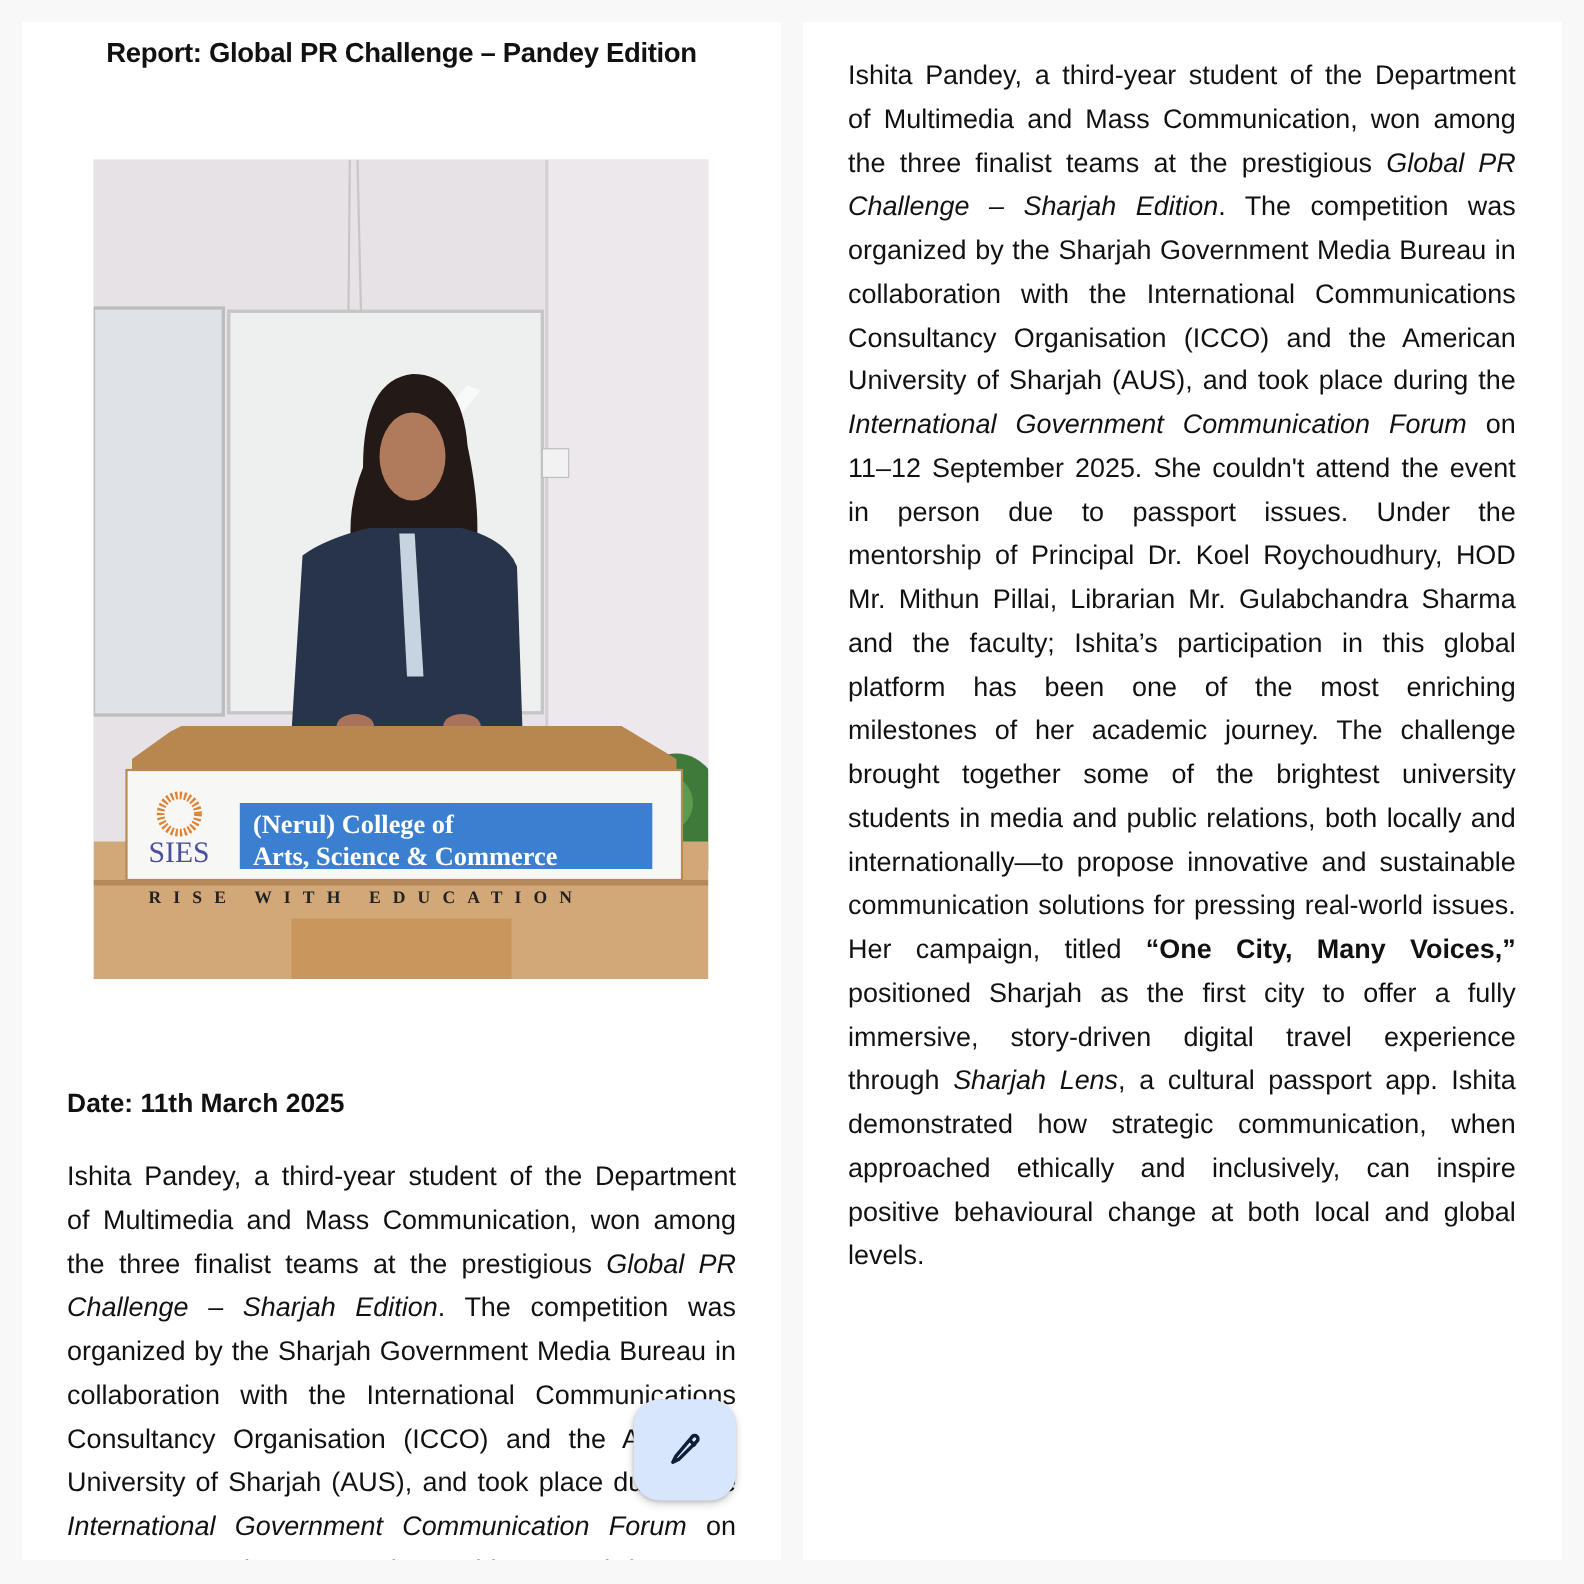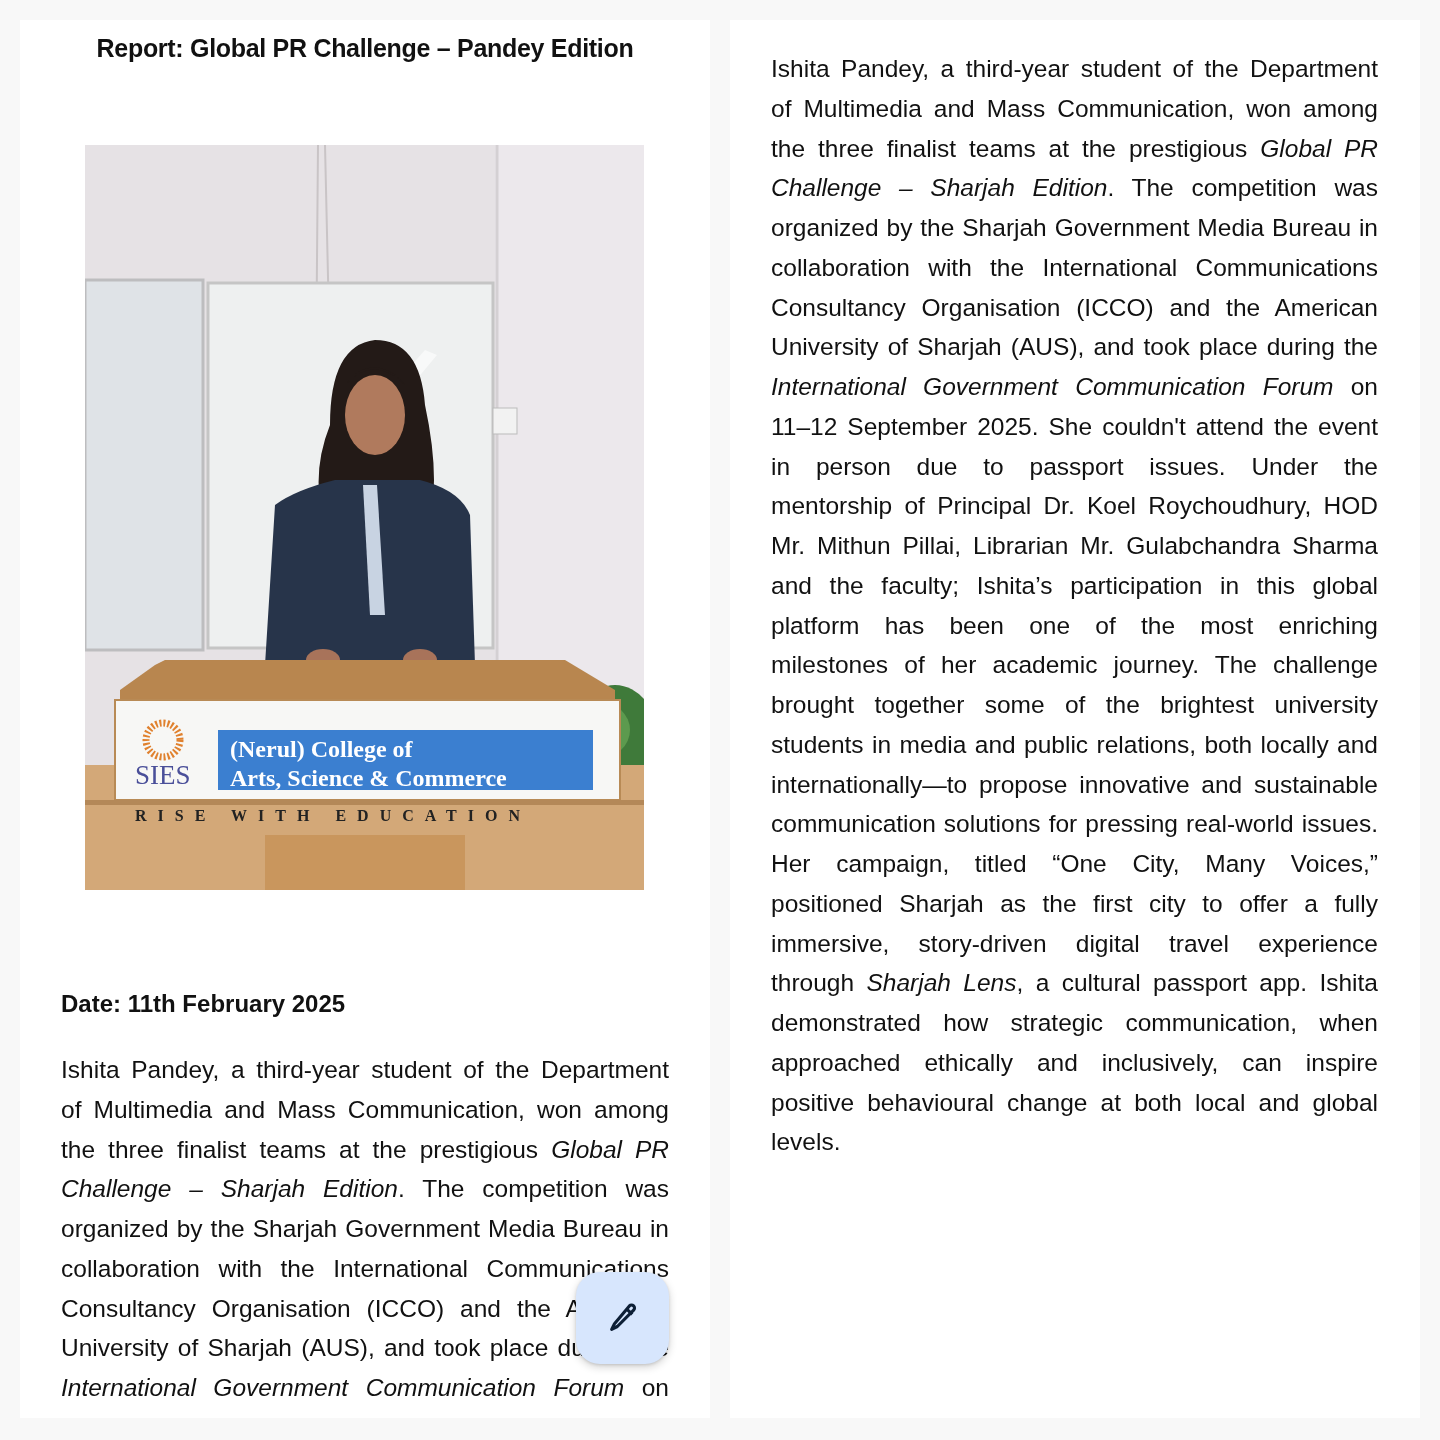--- a/index.html
+++ b/index.html
@@ -54,21 +54,21 @@
     font-family: "Liberation Sans", sans-serif;
     font-size: 24.5px;
     line-height: 39.75px;
     text-align: justify;
     color: #111;
     word-spacing: 1px;
   }
   .body-left { left: 41px; top: 1030px; width: 608px; }
   .body-right { left: 41px; top: 29px; width: 607px; }
   .body-text em { font-style: italic; }
-  .body-text strong { font-weight: normal; }
+  .body-text strong { font-weight: bold; }
 
   .fab {
     position: absolute;
     left: 556px; top: 1252px;
     width: 93px; height: 92px;
     border-radius: 24px;
     background: #d7e6fd;
     box-shadow: 0 3px 8px rgba(0,0,0,0.18), 0 1px 3px rgba(0,0,0,0.12);
     display: flex; align-items: center; justify-content: center;
     cursor: pointer;
@@ -120,21 +120,21 @@
       <text x="50" y="639" font-family="Liberation Serif, serif" font-size="27" fill="#4a4f99">SIES</text>
       <rect x="133" y="585" width="375" height="60" fill="#3b7fd0"></rect>
       <text x="145" y="612" font-family="Liberation Serif, serif" font-weight="bold" font-size="24" fill="#ffffff">(Nerul) College of</text>
       <text x="145" y="641" font-family="Liberation Serif, serif" font-weight="bold" font-size="24" fill="#ffffff">Arts, Science &amp; Commerce</text>
       <text x="50" y="676" font-family="Liberation Serif, serif" font-weight="bold" font-size="16" letter-spacing="11" fill="#222">RISE WITH EDUCATION</text>
       <rect x="0" y="655" width="559" height="5" fill="#b48858"></rect>
       <rect x="180" y="690" width="200" height="55" fill="#c9965d"></rect>
     </svg>
   </div>
 
-  <div class="date-line">Date: 11th February 2025</div>
+  <div class="date-line">Date: 11th March 2025</div>
 
   <div class="body-text body-left"><span>Ishita Pandey, a third-year student of the Department of Multimedia and Mass Communication, won among the three finalist teams at the prestigious </span><em>Global PR Challenge – Sharjah Edition</em><span>. The competition was organized by the Sharjah Government Media Bureau in collaboration with the International Communications Consultancy Organisation (ICCO) and the American University of Sharjah (AUS), and took place during the </span><em>International Government Communication Forum</em><span> on 11–12 September 2025. She couldn't attend the event in person due to passport issues. Under the mentorship of Principal Dr. Koel Roychoudhury, HOD Mr. Mithun Pillai, Librarian Mr. Gulabchandra Sharma and the faculty; Ishita’s participation in this global platform has been one of the most enriching milestones of her academic journey. The challenge brought together some of the brightest university students in media and public relations, both locally and internationally—to propose innovative and sustainable communication solutions for pressing real-world issues. Her campaign, titled </span></div>
 
   <div class="fab" aria-label="Edit">
     <svg viewBox="0 0 24 24">
       <path d="M16.5 3.5 a2.1 2.1 0 0 1 3 3 L8 18 L4 20 L6 16 Z" fill="none" stroke="#0d1f36" stroke-width="2.2" stroke-linejoin="round"></path>
       <line x1="14.5" y1="5.5" x2="18.5" y2="9.5" stroke="#0d1f36" stroke-width="2.2"></line>
     </svg>
   </div>
 </div>

